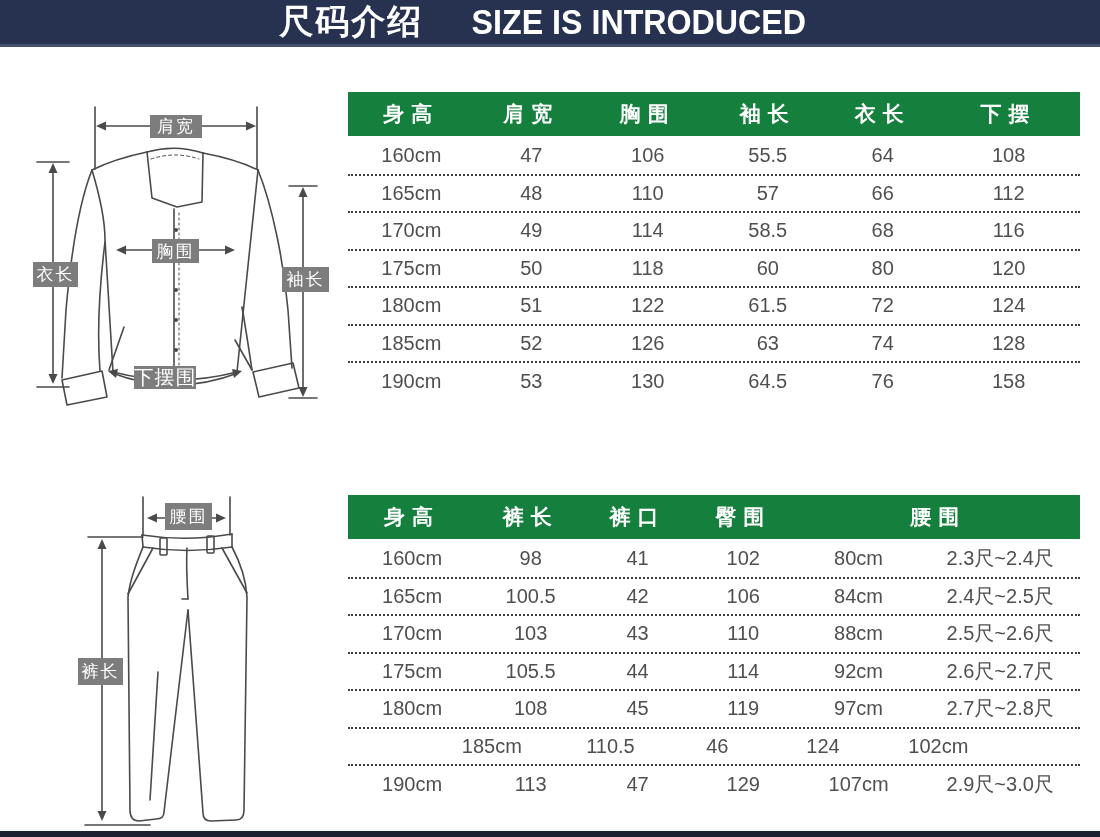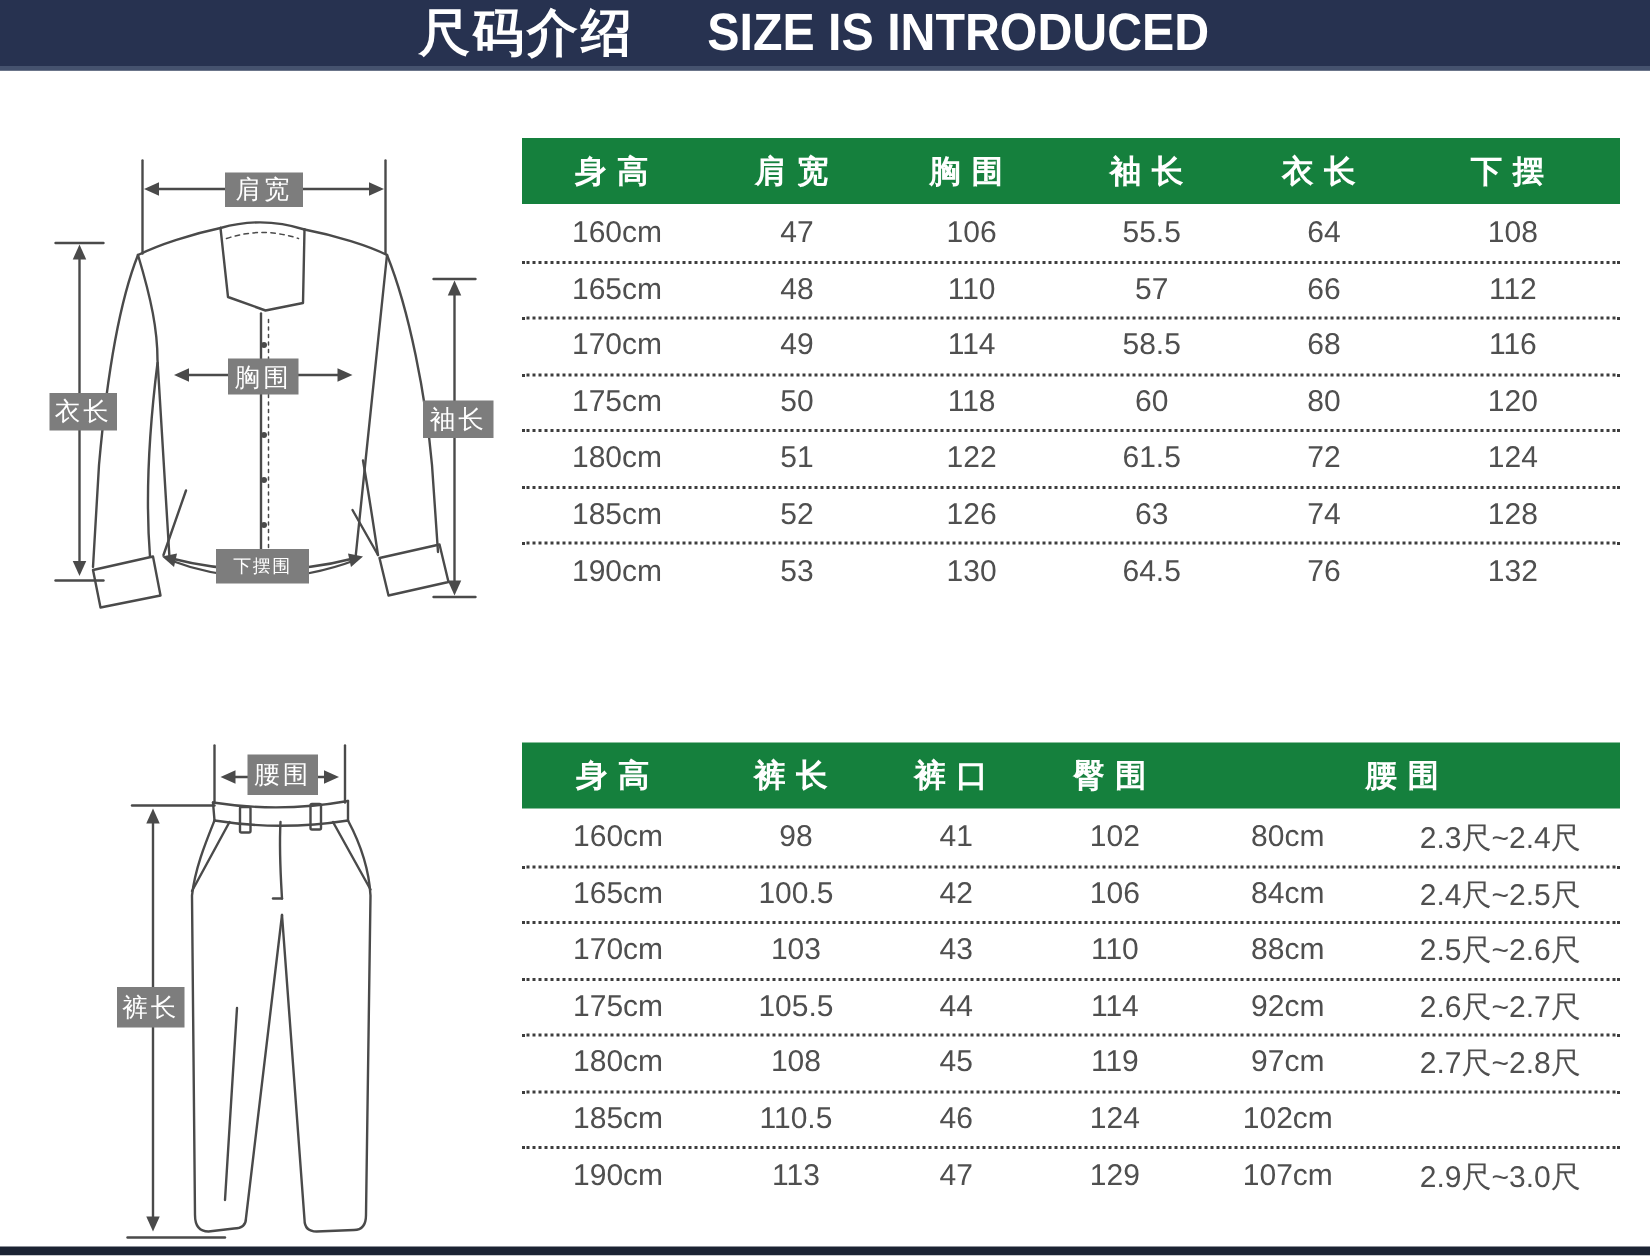--- a/index.html
+++ b/index.html
@@ -24,32 +24,32 @@
   .pants-fig { left:60px; top:482px; width:290px; height:352px; }
   .badge {
     position:absolute; background:#7d7d7d; color:#fff;
     display:flex; align-items:center; justify-content:center;
     font-size:17px; letter-spacing:2px; font-weight:400; white-space:nowrap;
   }
   .b-shoulder { left:142px; top:60px;  width:52px; height:23px; }
   .b-chest    { left:144px; top:184px; width:47px; height:24px; }
   .b-length   { left:25px;  top:207px; width:45px; height:25px; }
   .b-sleeve   { left:274px; top:212px; width:47px; height:25px; }
-  .b-hem      { left:136px; top:311px; width:62px; height:23px; font-size:12px; letter-spacing:1px; }
+  .b-hem      { left:126px; top:311px; width:62px; height:23px; font-size:20px; letter-spacing:1px; }
   .b-waist    { left:105px; top:21px;  width:47px; height:27px; }
   .b-pantslen { left:18px;  top:176px; width:45px; height:27px; }
 
   
   .size-table { position:absolute; left:348px; width:732px; }
   .shirt-table { top:92px; }
   .pants-table { top:495px; }
   .thead { display:flex; align-items:center; height:44px; background:#15803d; }
   .th { color:#ffffff; font-size:21px; font-weight:700; text-align:center; letter-spacing:7px; }
   .tbody { margin-top:2px; }
-  .tr { display:flex; align-items:center; height:37.5px; border-bottom:2px dotted #3d3d3d; }
+  .tr { display:flex; align-items:center; height:37.5px; border-bottom:2px dotted #3d3d3d;justify-content:center; }
   .tr:last-child { border-bottom:none; }
   .td { font-size:20px; color:#4f4f4f; text-align:center; }
 
   .w-t0{width:17.3%} .w-t1{width:15.5%} .w-t2{width:16.3%} .w-t3{width:16.5%} .w-t4{width:14.9%} .w-t5{width:19.5%}
   .w-p0{width:17.5%} .w-p1{width:14.9%} .w-p2{width:14.3%} .w-p3{width:14.6%} .w-p4{width:16.9%} .w-p5{width:21.8%}
   .w-p45{width:38.7%}
 
   
   .footer-bar { position:absolute; left:0; top:831px; width:1100px; height:6px; background:#1b2333; }
 </style>
@@ -189,21 +189,21 @@
         <div class="td w-t3">63</div>
         <div class="td w-t4">74</div>
         <div class="td w-t5">128</div>
       </div>
       <div class="tr">
         <div class="td w-t0">190cm</div>
         <div class="td w-t1">53</div>
         <div class="td w-t2">130</div>
         <div class="td w-t3">64.5</div>
         <div class="td w-t4">76</div>
-        <div class="td w-t5">132</div>
+        <div class="td w-t5">158</div>
       </div>
     </div>
   </div>
 
   <div class="fig pants-fig">
     <svg viewBox="0 0 290 352" width="290" height="352">
       <g fill="none" stroke="#4a4a4a" stroke-width="1.6" stroke-linecap="round" stroke-linejoin="round">
 
         <line x1="83" y1="15" x2="83" y2="53"></line>
         <line x1="170" y1="15" x2="170" y2="53"></line>

